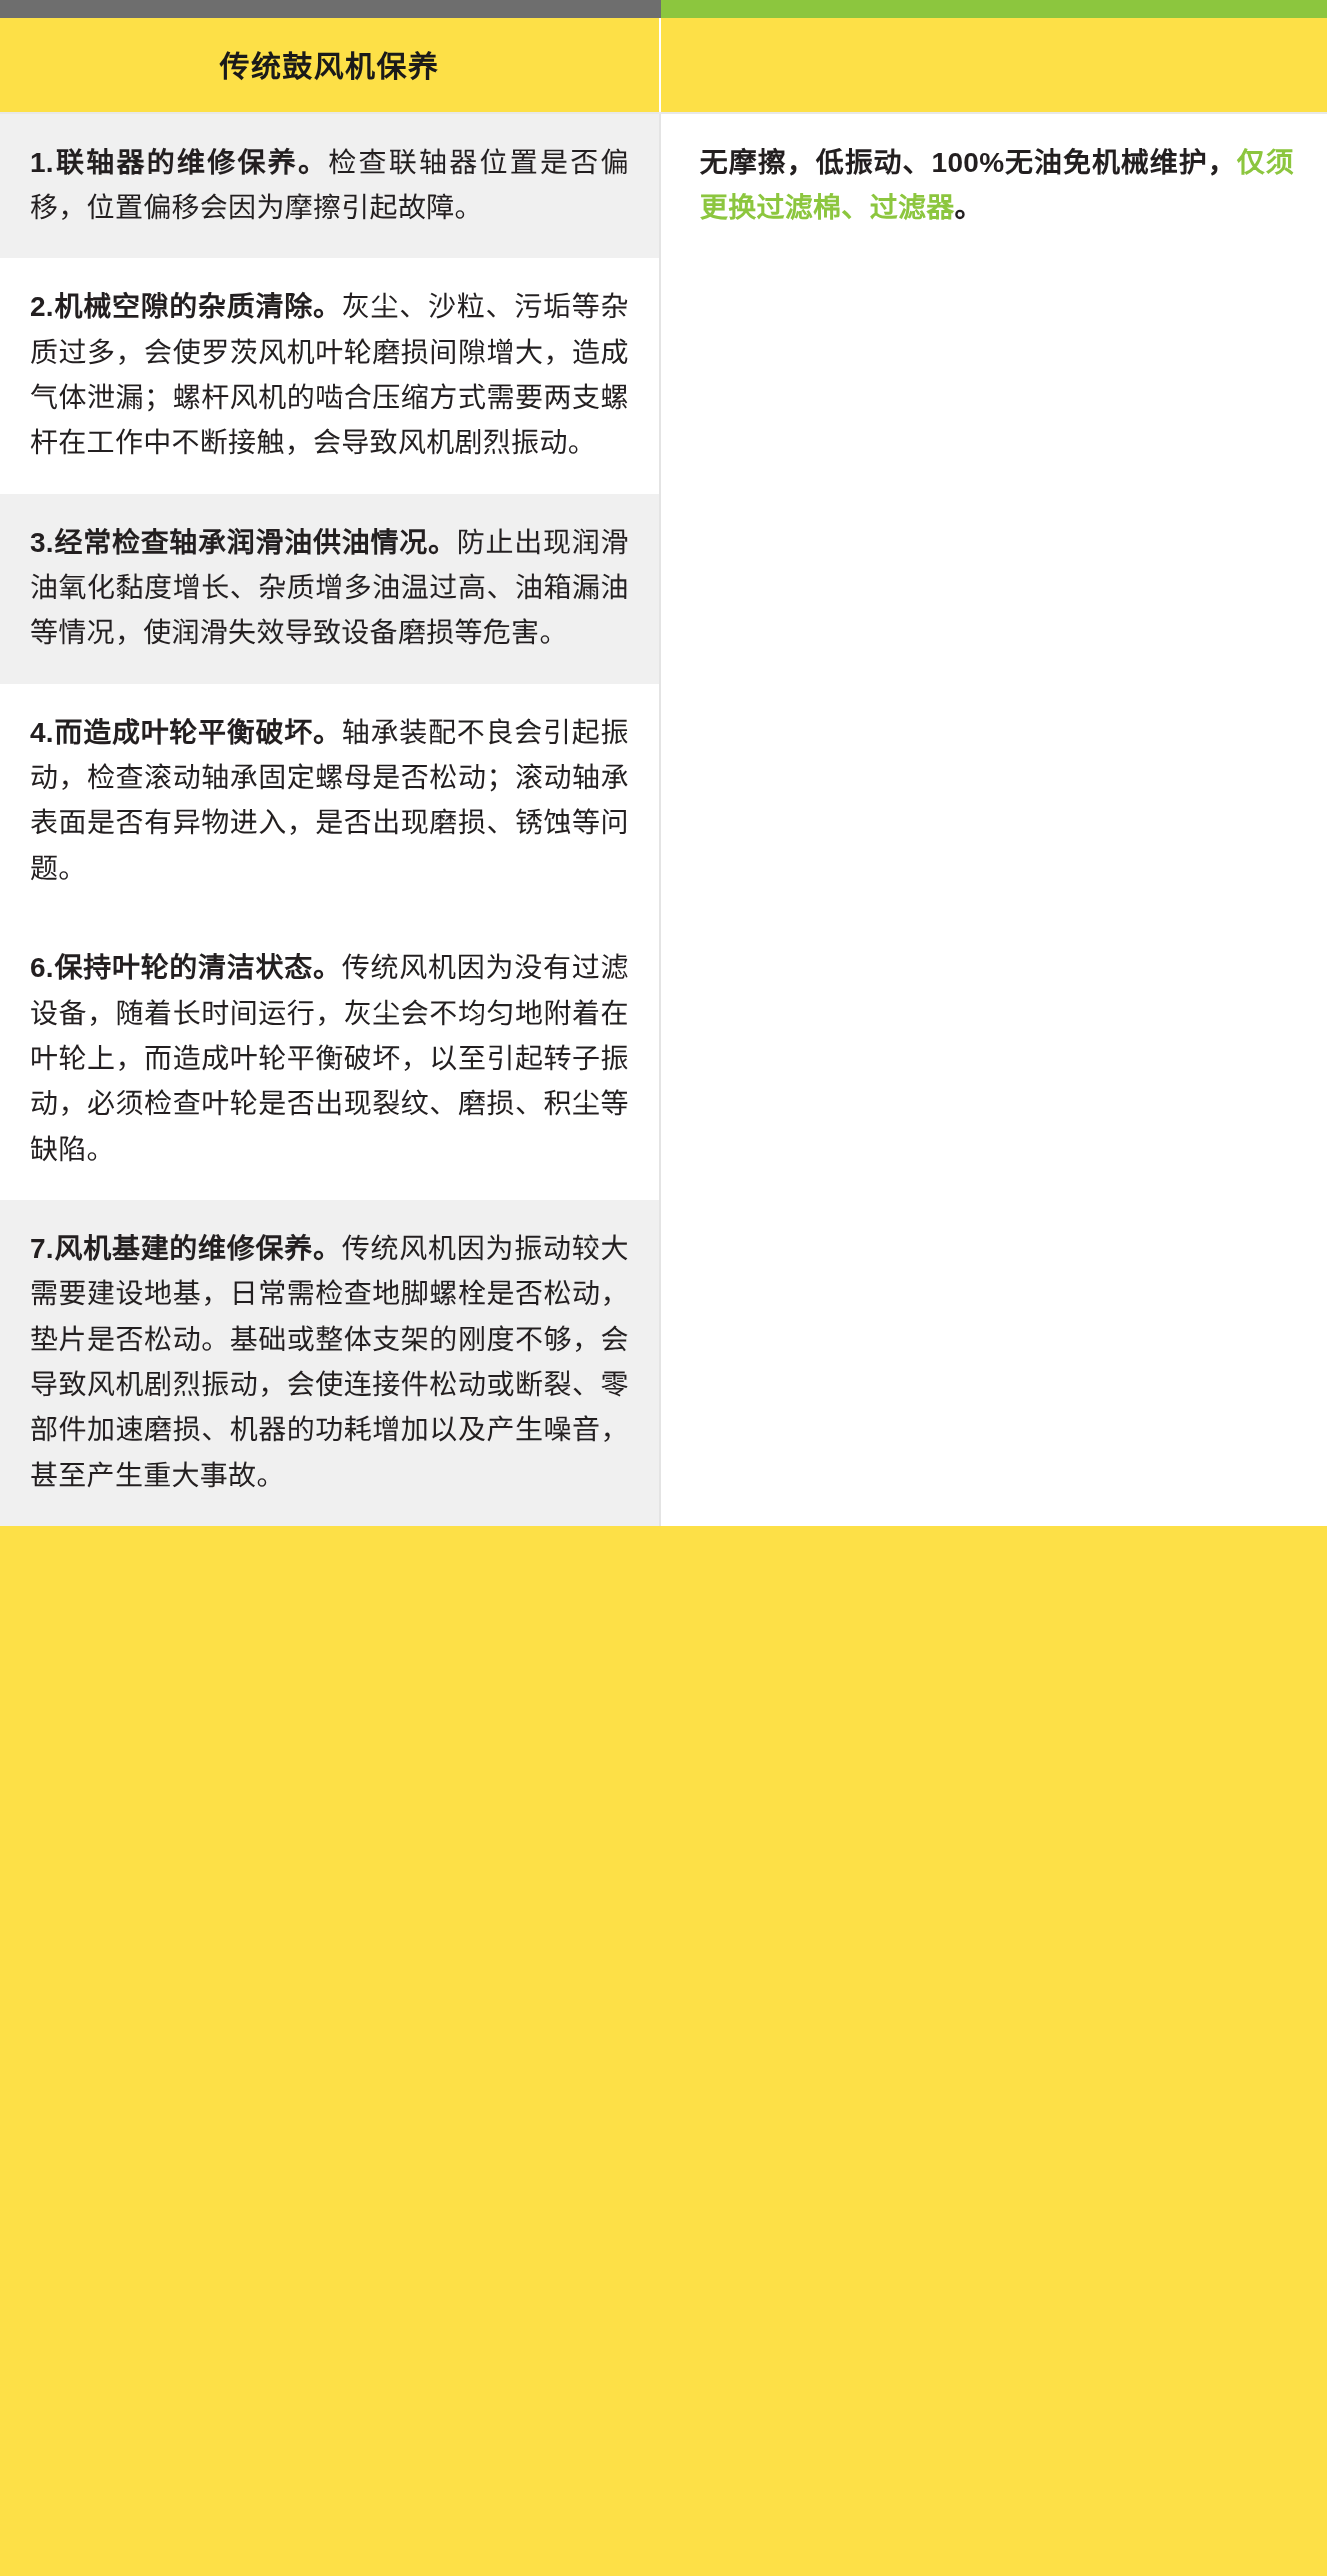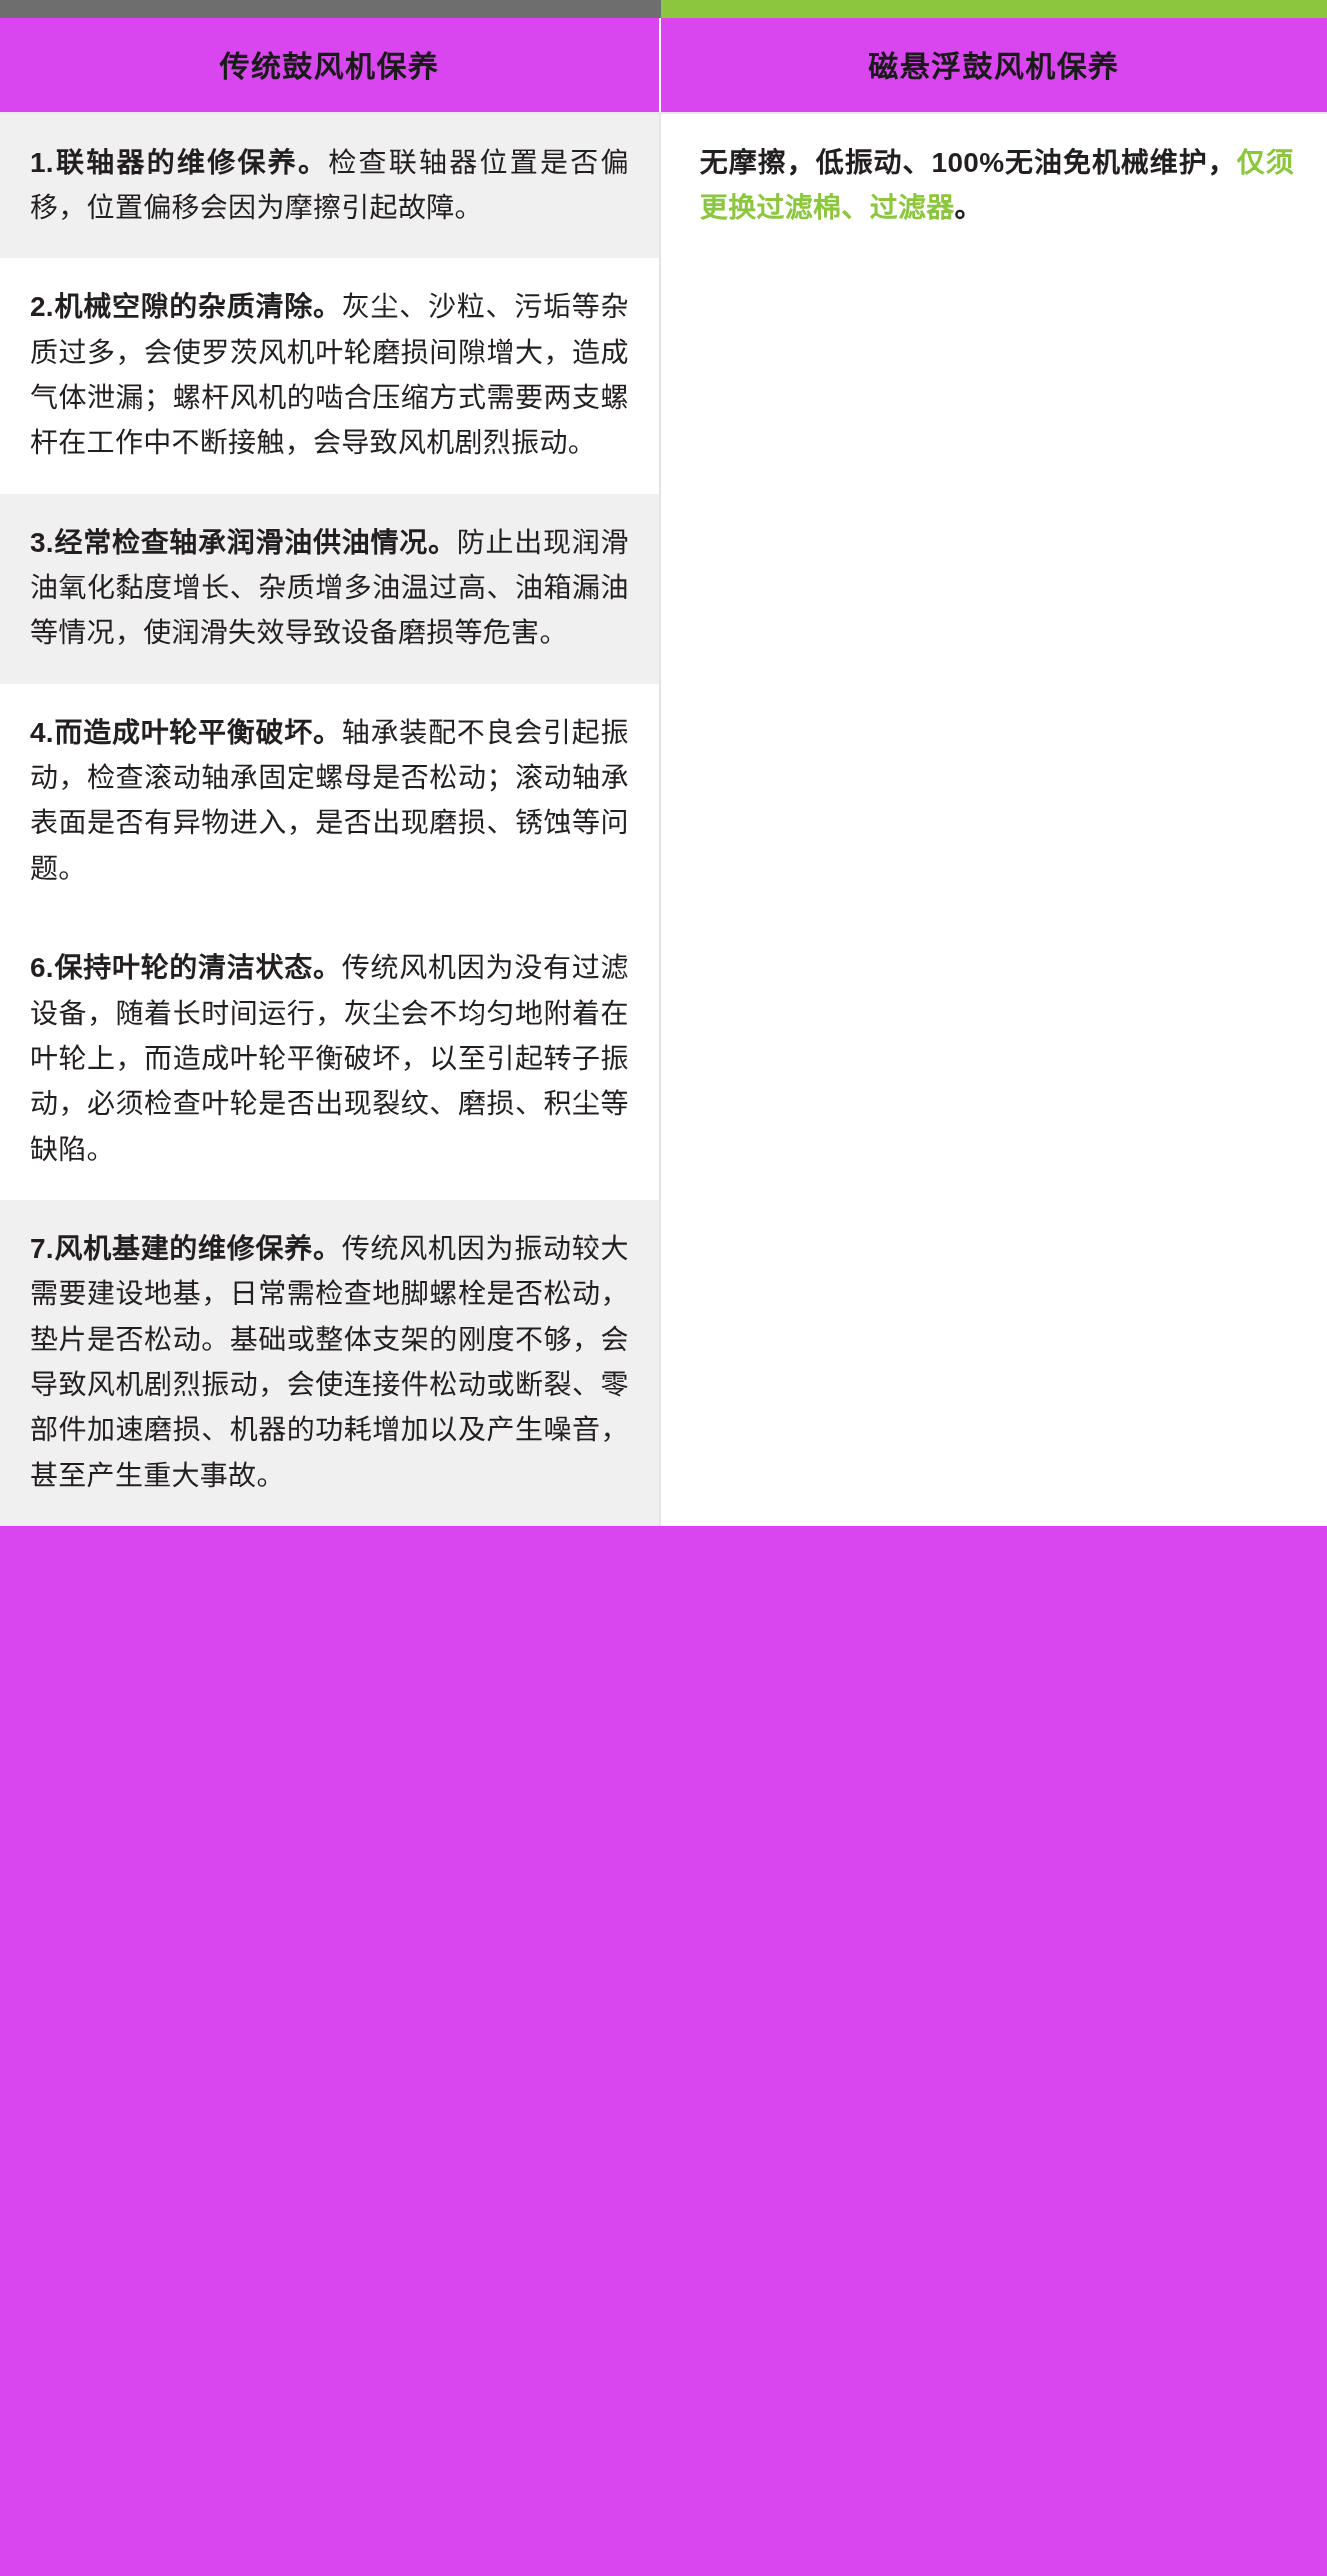--- a/index.html
+++ b/index.html
@@ -10,21 +10,21 @@
   }
   body {
     width: 1327px;
     font-family: "Liberation Sans", "DejaVu Sans", sans-serif;
     color: #231f20;
   }
   .page {
     width: 1327px;
     min-height: 2576px;
     box-sizing: border-box;
-    background: #d946ef;
+    background: #fde047;
     position: relative;
   }
   
   .accent-bar {
     display: flex;
     width: 100%;
     height: 18px;
   }
   .accent-left {
     width: 49.8%;
@@ -111,21 +111,20 @@
 
 <div class="page">
 
   <div class="accent-bar">
     <div class="accent-left"></div>
     <div class="accent-right"></div>
   </div>
 
   <div class="header-row">
     <div class="header-cell left">传统鼓风机保养</div>
-    <div class="header-cell right">磁悬浮鼓风机保养</div>
   </div>
 
   <div class="body-row">
 
     <div class="col-left">
 
       <div class="item shaded">
         <b>1.</b><b>联轴器的维修保养。</b><span>检查联轴器位置是否偏移，位置偏移会因为摩擦引起故障。</span>
       </div>
 

